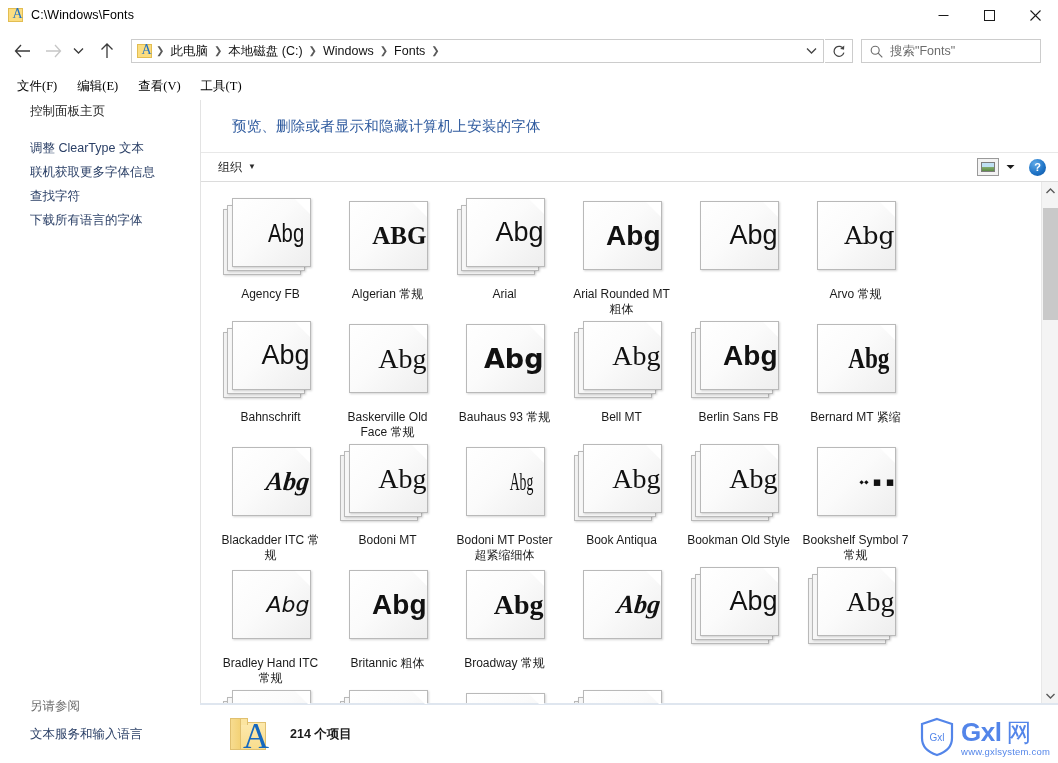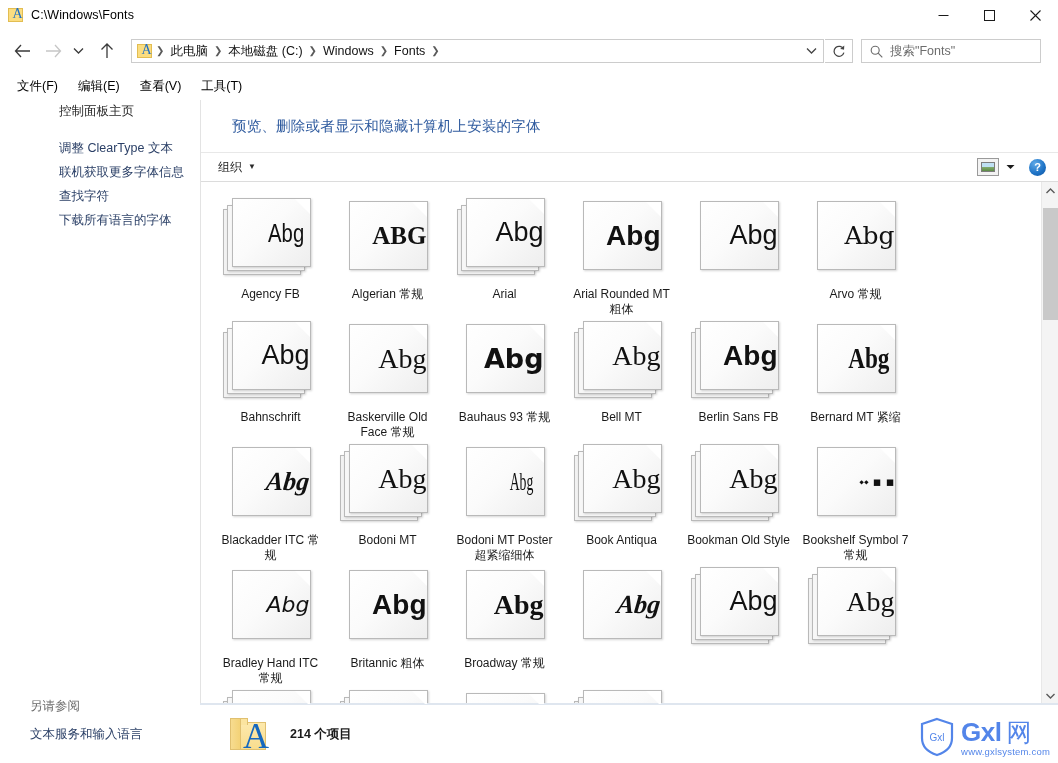--- a/index.html
+++ b/index.html
@@ -95,29 +95,28 @@
   }
   .search-icon { margin-left:8px; margin-right:7px; color:#6d6d6d; display:flex; }
   .search-ph { font-size:12.5px; color:#6d6d6d; white-space:nowrap; }
 
   
   .menubar {
     position:absolute; left:0; top:74px; width:1058px; height:24px;
     display:flex; align-items:center; background:#fff;
   }
   .menuitem {
-    font-size:12.5px; color:#000; padding:2px 8px; margin-left:4px; white-space:nowrap;
+    font-size:12.5px; color:#000; padding:2px 8px; margin-left:4px; white-space:nowrap;font-family:Liberation Serif, serif;
   }
   .menuitem:first-child { margin-left:9px; }
 
   
   .sidebar {
     position:absolute; left:0; top:100px; width:200px; height:663px;
     background:#fff;
-    padding-left:29px;
   }
   .side-home {
     font-size:12.5px; color:#1f1f1f; padding:3px 0 3px 30px; line-height:16px;
   }
   .side-gap { height:14px; }
   .side-link {
     font-size:12.5px; color:#2a3f66; padding:3px 0 3px 30px; line-height:18px;
   }
   .side-foot { position:absolute; left:0; bottom:17px; width:200px; }
   .side-seealso {

